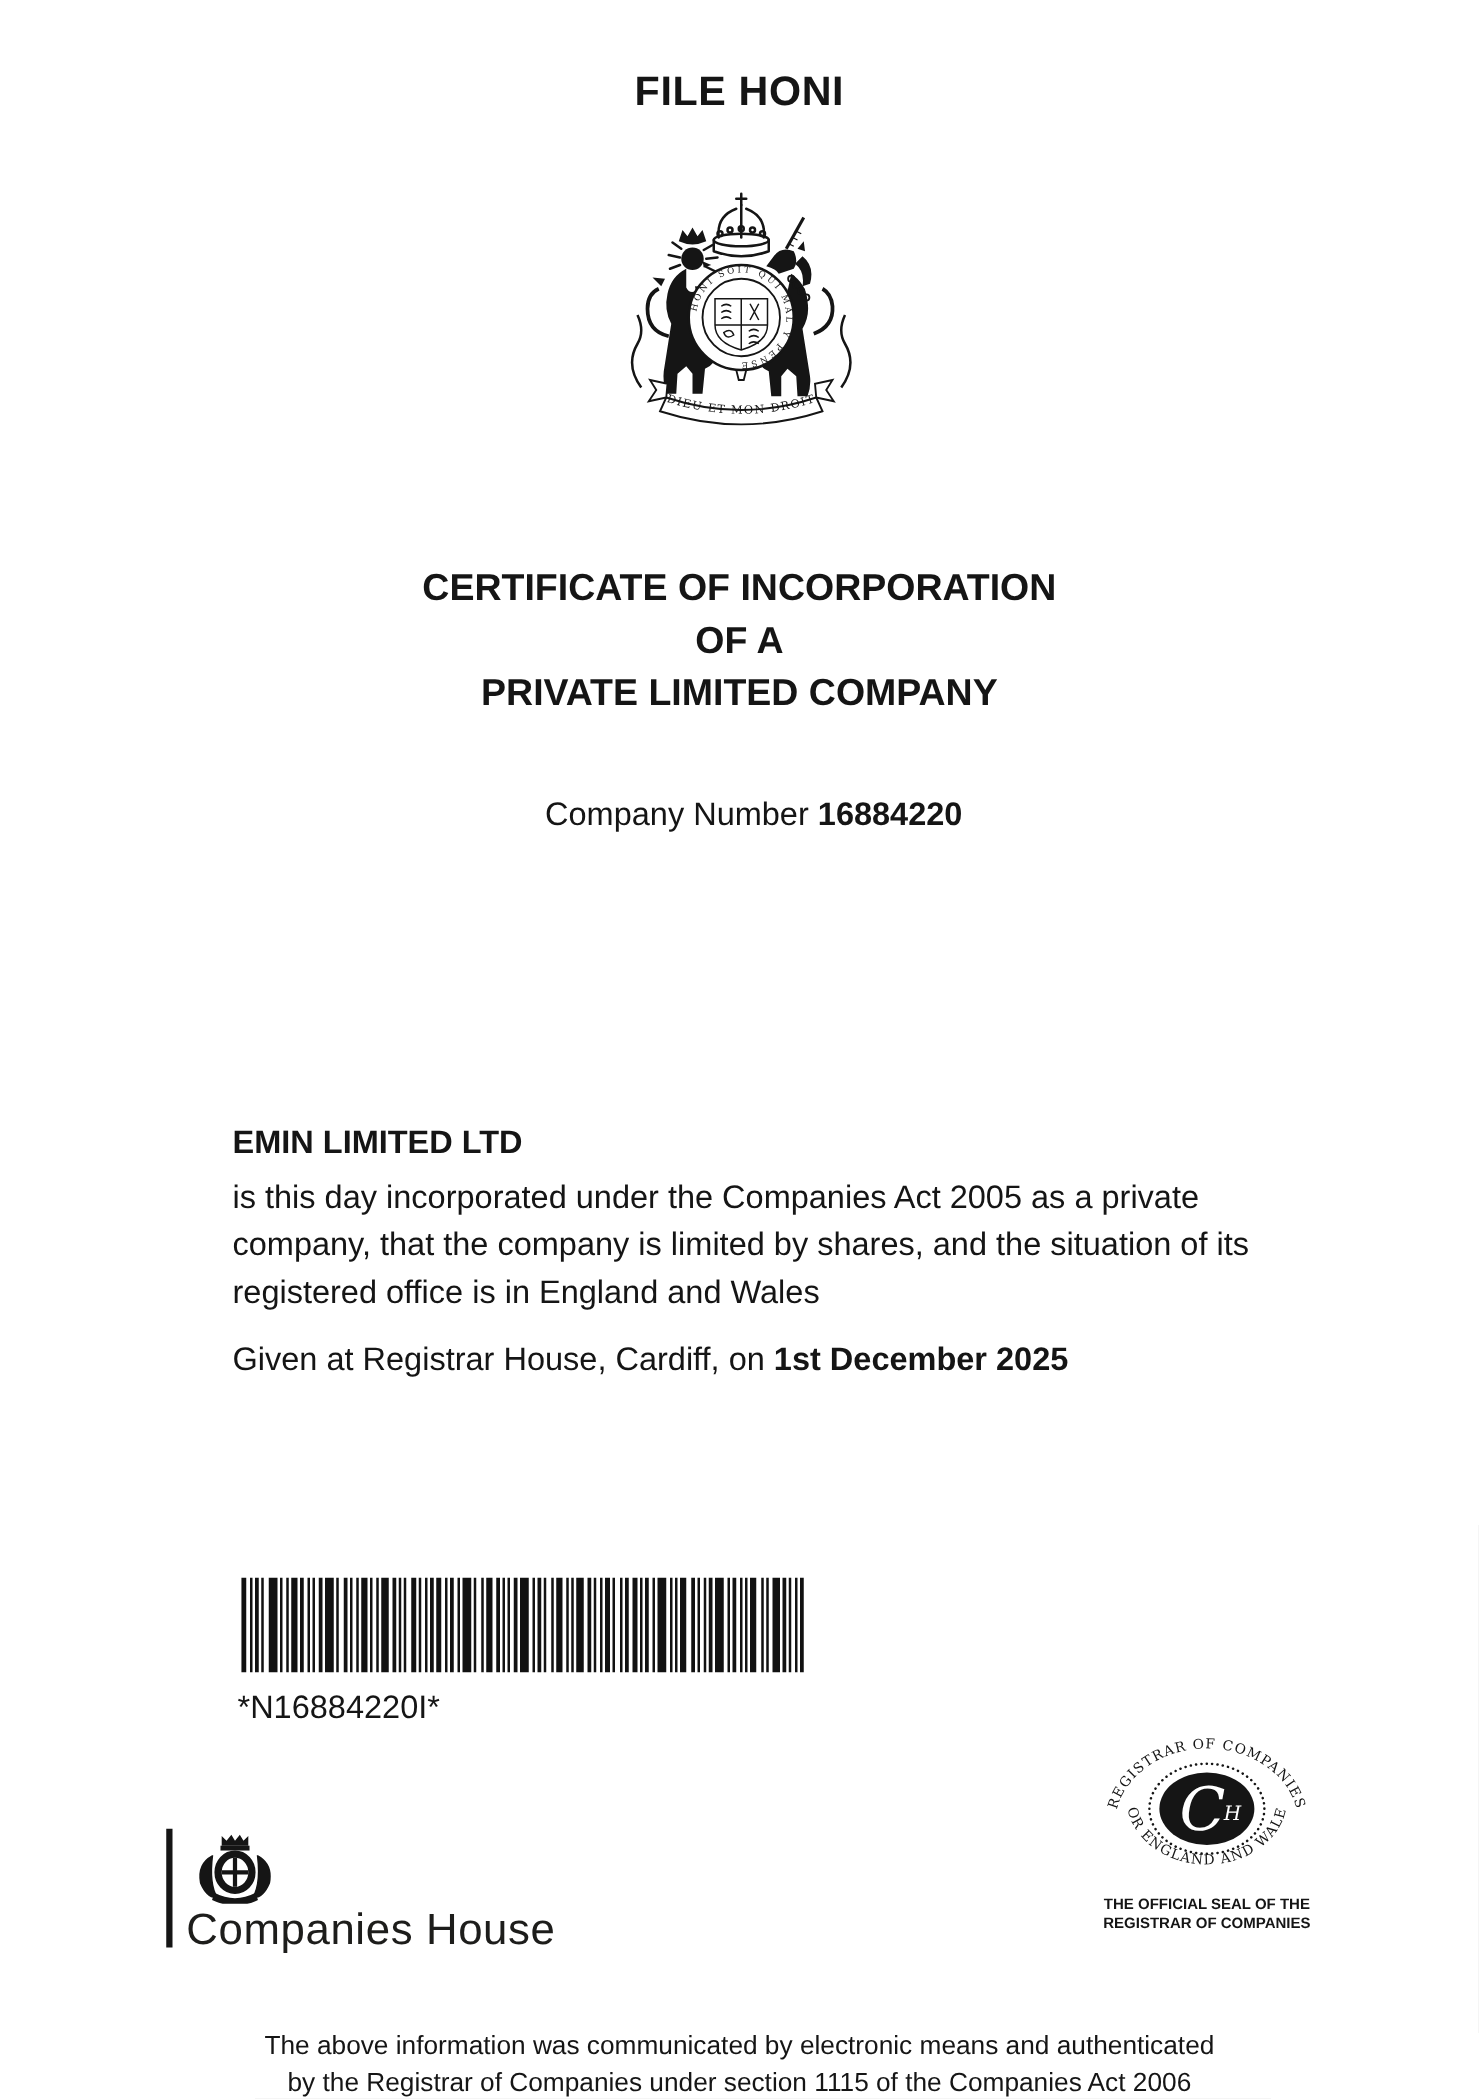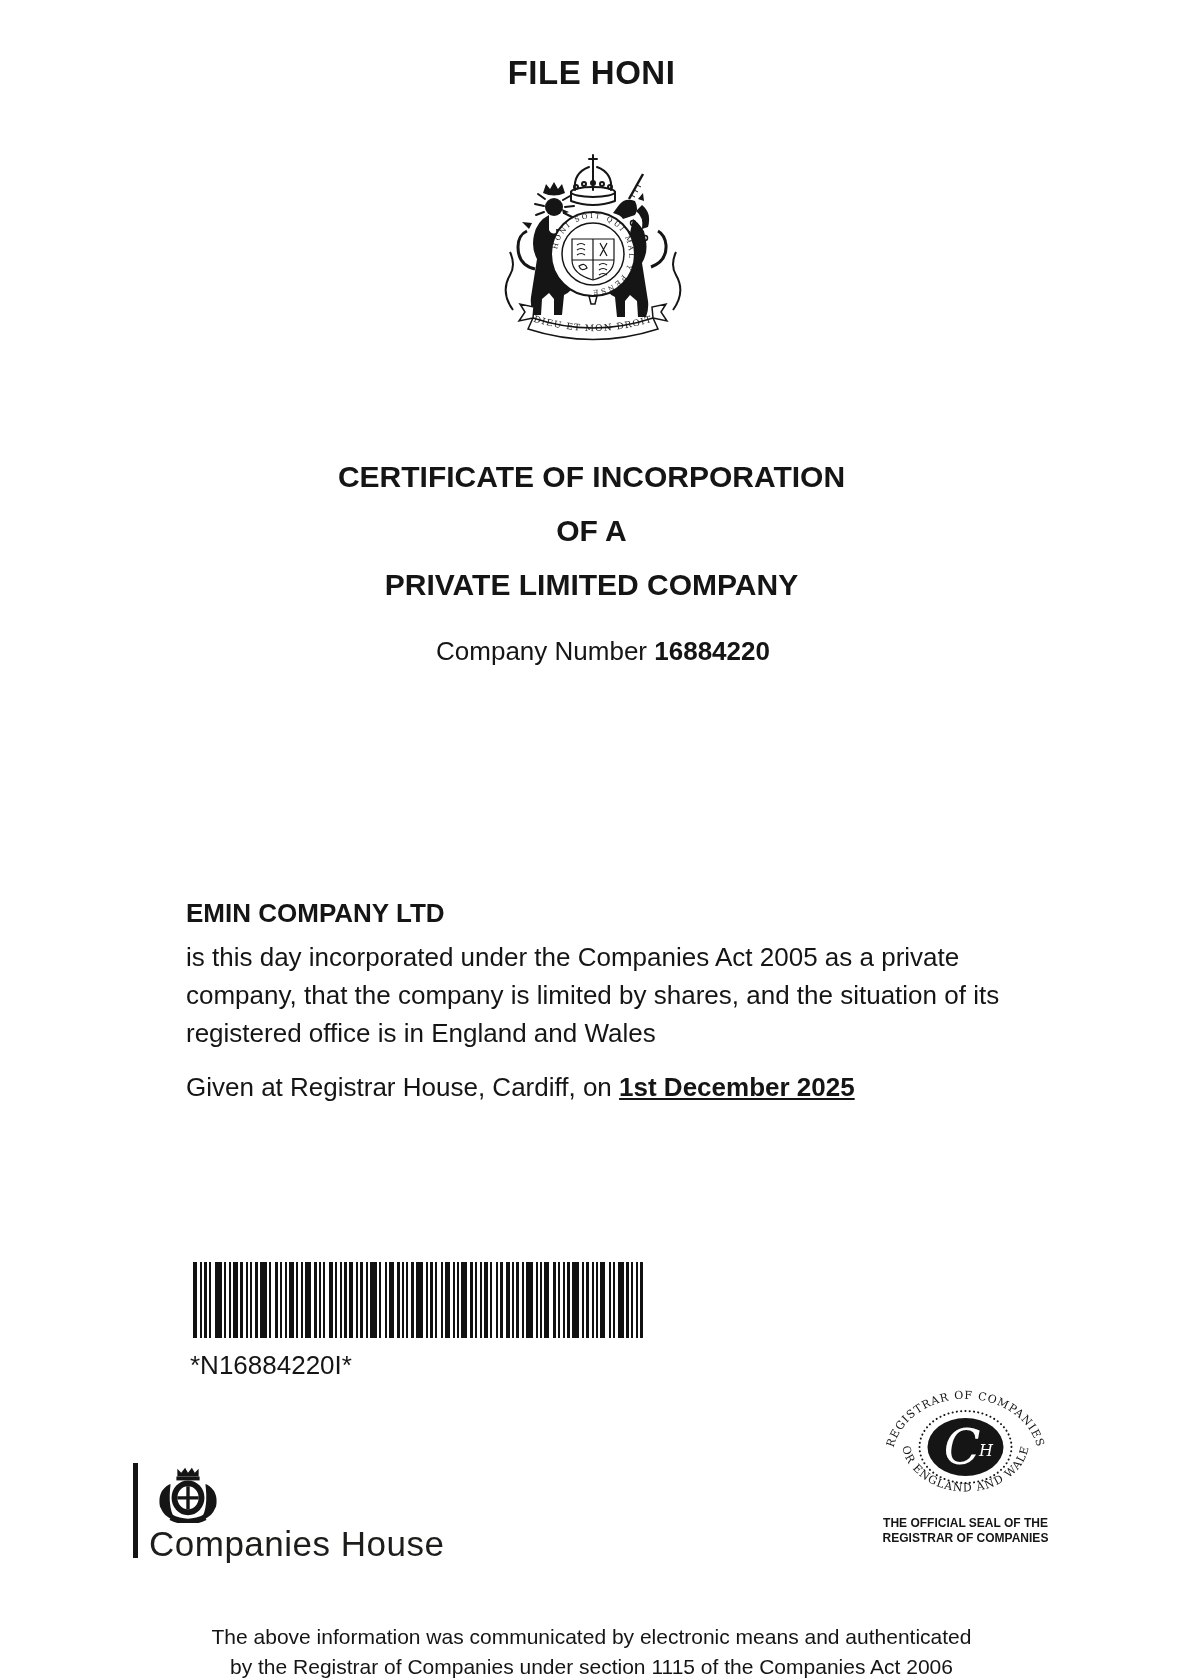--- a/index.html
+++ b/index.html
@@ -8,29 +8,29 @@
     width:1183px;height:1679px;
     margin:0 auto;
     background:#ffffff;
     color:#151515;
     font-family:"Liberation Sans", sans-serif;
     overflow:hidden;
   }
   .centered{position:absolute;left:0;right:0;text-align:center;}
   .file-copy{top:54px;font-size:33px;font-weight:bold;letter-spacing:0.5px;}
   .arms{position:absolute;left:483px;top:148px;width:220px;height:207px;}
-  .cert-title{top:450px;font-size:30px;font-weight:bold;line-height:54px;white-space:pre-line;}
+  .cert-title{top:450px;font-size:30px;font-weight:bold;line-height:42px;white-space:pre-line;}
   .company-number{top:636px;font-size:26px;margin-left:23px;}
   .company-number b{font-weight:bold;}
   .bodyblock{position:absolute;left:186px;width:870px;font-size:26px;line-height:38px;white-space:pre-line;}
   .para1{top:784px;}
   .company-name{top:894px;font-weight:bold;}
   .para2{top:938px;}
   .given{top:1068px;white-space:normal;}
-  .given b{font-weight:bold;text-decoration:underline;}
+  .given b{font-weight:bold;}
   .barcode{position:absolute;left:193px;top:1262px;width:450px;height:76px;display:flex;align-items:stretch;overflow:hidden;}
   .barcode .bar{background:#111;height:100%;flex:none;}
   .barcode-text{position:absolute;left:190px;top:1350px;font-size:26px;}
   
   .ch-logo{position:absolute;left:133px;top:1463px;width:340px;height:100px;}
   .ch-bar{position:absolute;left:0;top:0;width:5px;height:95px;background:#151515;}
   .ch-crest{position:absolute;left:17px;top:0;width:76px;height:60px;}
   .ch-wordmark{position:absolute;left:16px;top:61px;font-size:35px;color:#1d1d1b;letter-spacing:0.5px;white-space:nowrap;}
   
   .seal{position:absolute;left:878px;top:1390px;width:175px;height:124px;}
@@ -121,21 +121,21 @@
     </g>
   </svg>
 
   <div class="centered cert-title">CERTIFICATE OF INCORPORATION
 OF A
 PRIVATE LIMITED COMPANY</div>
 
   <div class="centered company-number"><span>Company Number </span><b>16884220</b></div>
 
 
-  <div class="bodyblock company-name">EMIN COMPANY LTD</div>
+  <div class="bodyblock company-name">EMIN LIMITED LTD</div>
 
   <div class="bodyblock para2">is this day incorporated under the Companies Act 2005 as a private
 company, that the company is limited by shares, and the situation of its
 registered office is in England and Wales</div>
 
   <div class="bodyblock given"><span>Given at Registrar House, Cardiff, on </span><b>1st December 2025</b></div>
 
   <div class="barcode">
       <div class="bar" style="width: 4px; margin-right: 3px;"></div>
       <div class="bar" style="width: 2px; margin-right: 2px;"></div>

